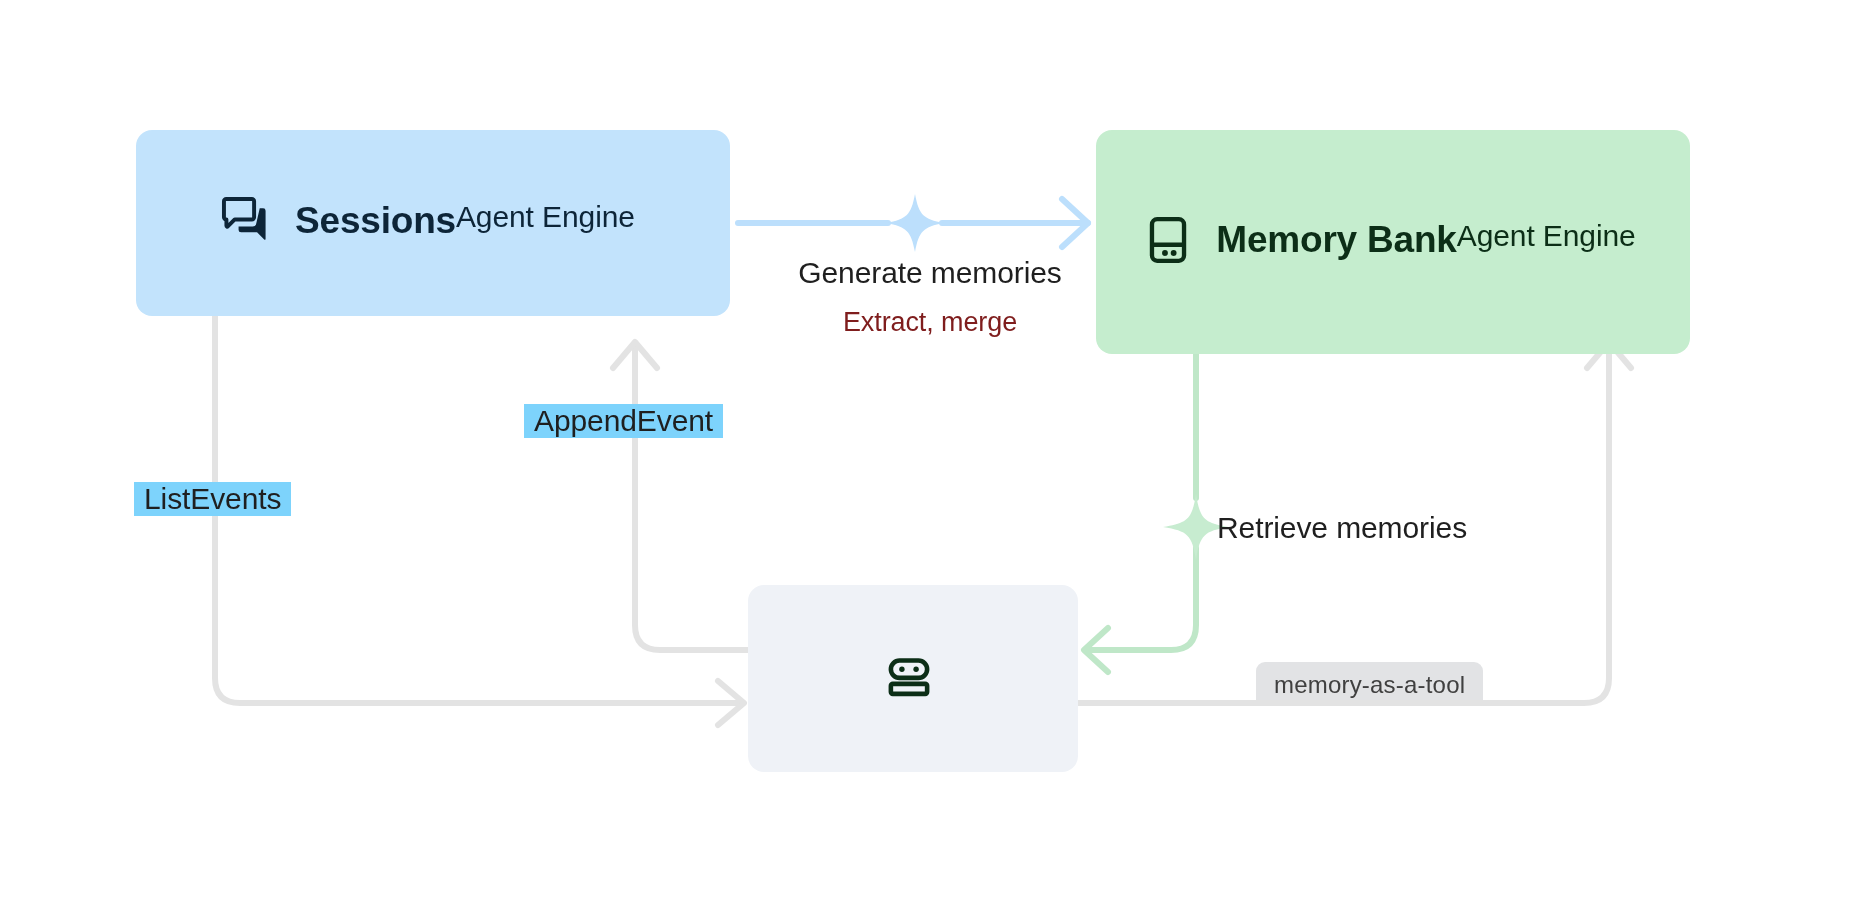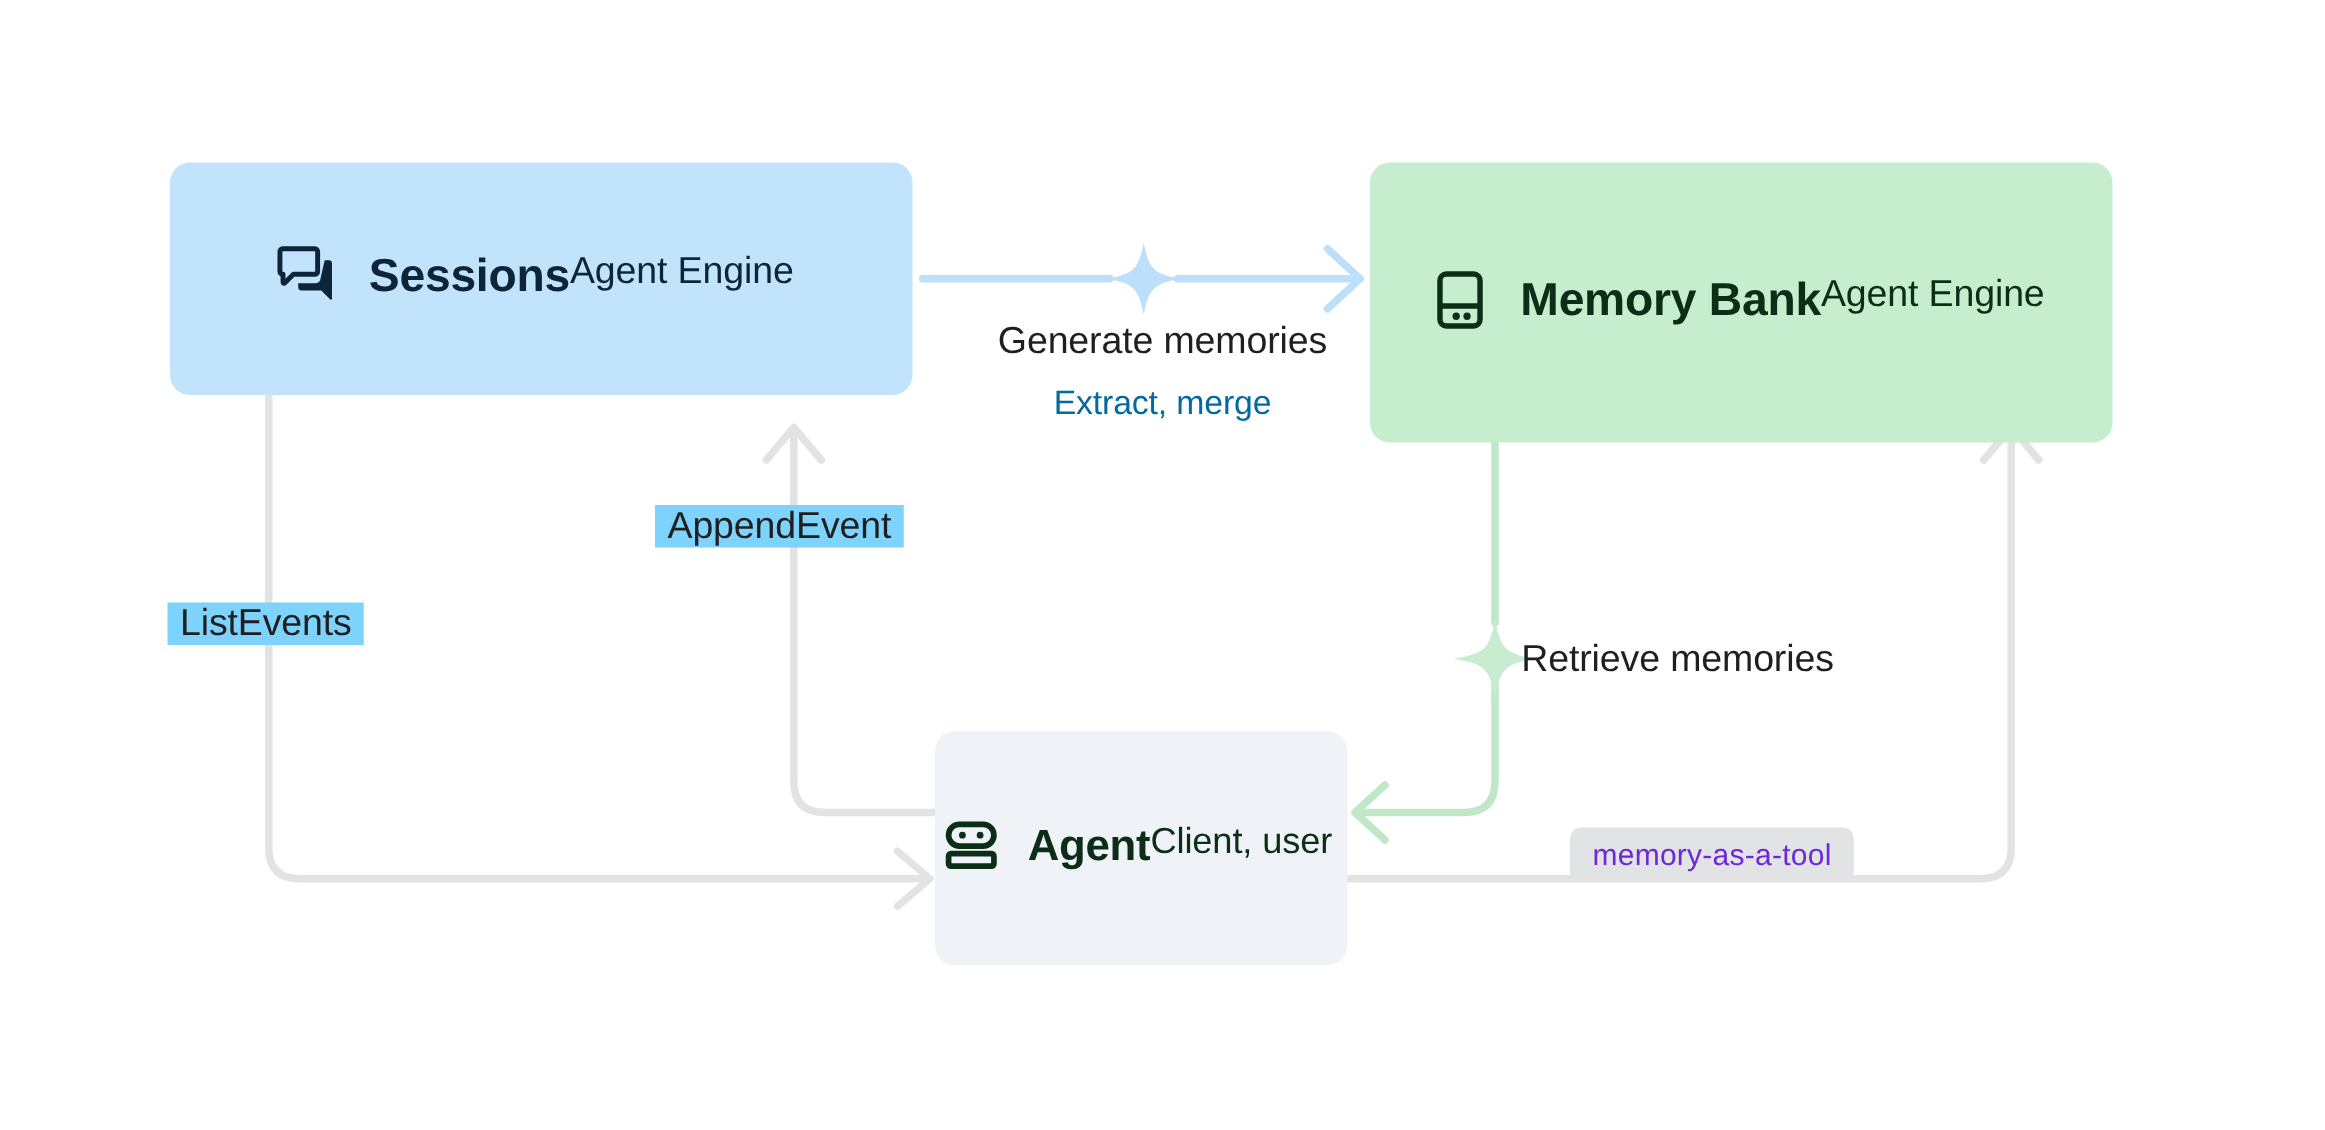--- a/index.html
+++ b/index.html
@@ -99,21 +99,21 @@
     white-space: nowrap;
     color: #1f1f1f;
     font-size: 30px;
     letter-spacing: -0.1px;
   }
   .edge-label.boxed {
     background: #7dd3fc;
     padding: 0 10px;
   }
   .edge-label.sub {
-    color: #0369a1;
+    color: #7f1d1d;
     font-size: 27px;
   }
 
   #label-generate {
     left: 772px;
     top: 256px;
     width: 316px;
     text-align: center;
     background: #ffffff;
   }
@@ -139,21 +139,21 @@
   #label-retrieve {
     left: 1217px;
     top: 511px;
   }
 
   #badge-memory-as-a-tool {
     position: absolute;
     left: 1256px;
     top: 662px;
     background: #e2e3e5;
-    color: #6d28d9;
+    color: #404040;
     font-size: 24px;
     letter-spacing: 0.2px;
     padding: 9px 18px 1px 18px;
     border-radius: 9px 9px 0 0;
     white-space: nowrap;
   }
 </style>
 </head>
 <body>
 
@@ -216,24 +216,20 @@
   <div class="node" id="node-agent">
     <div class="node-inner">
       <span class="node-icon">
         <svg width="50" height="50" viewBox="0 0 24 24" xmlns="http://www.w3.org/2000/svg" aria-hidden="true">
           <rect x="3.3" y="4.1" width="17.4" height="8.3" rx="4.15" fill="none" stroke="#0c2e17" stroke-width="2.2"></rect>
           <circle cx="8.6" cy="8.25" r="1.3" fill="#0c2e17"></circle>
           <circle cx="15.4" cy="8.25" r="1.3" fill="#0c2e17"></circle>
           <rect x="3.3" y="15.3" width="17.4" height="4.8" rx="0.9" fill="none" stroke="#0c2e17" stroke-width="2.2"></rect>
         </svg>
       </span>
-      <span class="node-text">
-        <span class="node-title">Agent</span>
-        <span class="node-sub">Client, user</span>
-      </span>
     </div>
   </div>
 
   <div class="edge-label" id="label-generate">Generate memories</div>
   <div class="edge-label sub" id="label-generate-sub">Extract, merge</div>
 
   <div class="edge-label boxed" id="label-append-event">AppendEvent</div>
 
   <div class="edge-label boxed" id="label-list-events">ListEvents</div>
 

